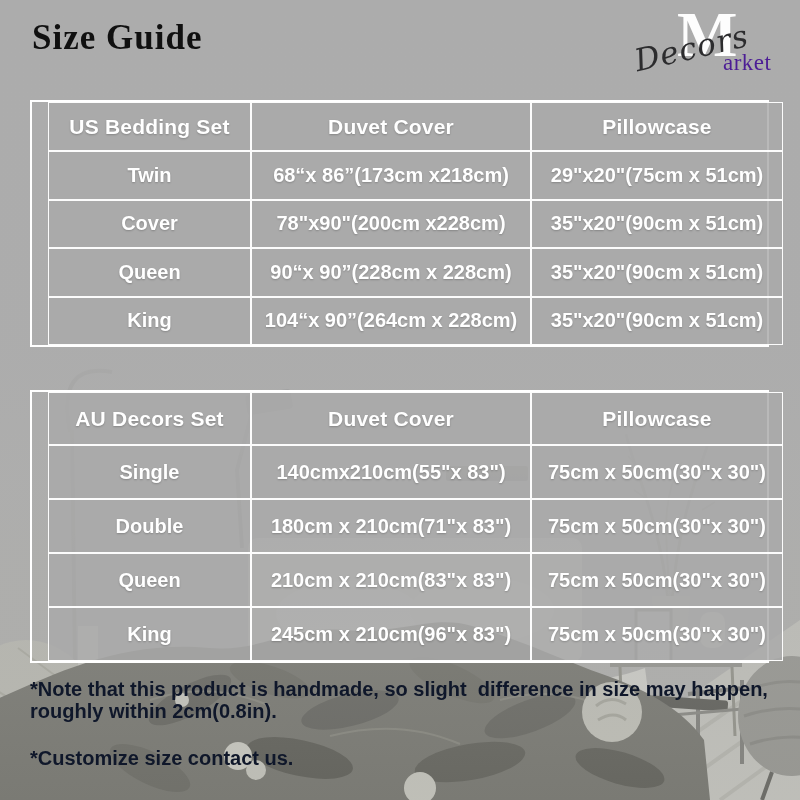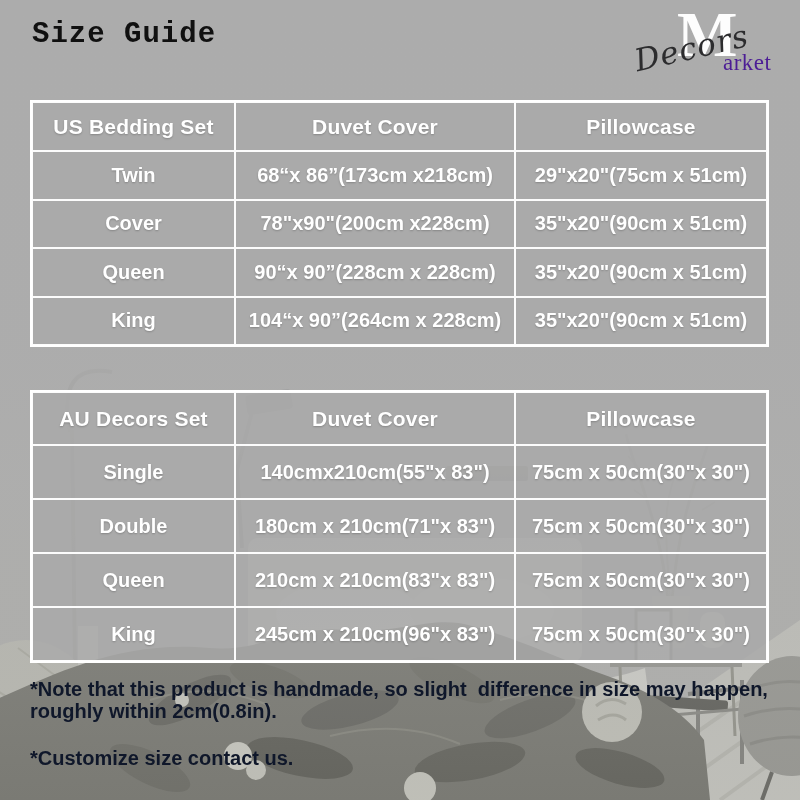--- a/index.html
+++ b/index.html
@@ -7,22 +7,22 @@
   body { font-family:"Liberation Sans", sans-serif; }
 
   .canvas {
     position:relative; width:800px; height:800px;
     background:#acacac; overflow:hidden;
   }
   .bg-svg { position:absolute; left:0; top:0; width:800px; height:800px; }
 
   .page-title {
     position:absolute; left:32px; top:18px;
-    font-family:Liberation Mono, monospace;
-    font-weight:700; font-size:29px; letter-spacing:1px;
+    font-family:Liberation Serif, serif;
+    font-weight:700; font-size:35px; letter-spacing:1px;
     color:#101010;
   }
 
   
   .logo { position:absolute; top:12px; right:14px; width:155px; height:70px; }
   .logo-m {
     position:absolute; left:46px; top:-14px;
     font-family:"Liberation Serif", serif; font-weight:700;
     font-size:64px; color:#fdfdfd;
   }
@@ -36,20 +36,21 @@
     font-family:"DejaVu Serif", serif; font-style:italic;
     font-size:31px; color:#2c2c2e; transform:rotate(-13deg);
     letter-spacing:1px;
   }
 
   
   .size-table {
     position:absolute; left:30px; width:739px;
     display:grid; grid-template-columns:203px 280px 252px;
     border:2px solid #ffffff;
+    padding-left:16px;
   }
   .table-us { top:100px; grid-template-rows:49px repeat(4, 48.5px); }
   .table-au { top:390px; grid-template-rows:53px repeat(4, 54px); }
 
   .cell {
     display:flex; align-items:center; justify-content:center;
     background:rgba(169,169,169,0.82);
     border:1px solid rgba(255,255,255,0.97);
     color:#ffffff; font-weight:700; font-size:20px;
     text-shadow:0 1px 2px rgba(0,0,0,0.22);

